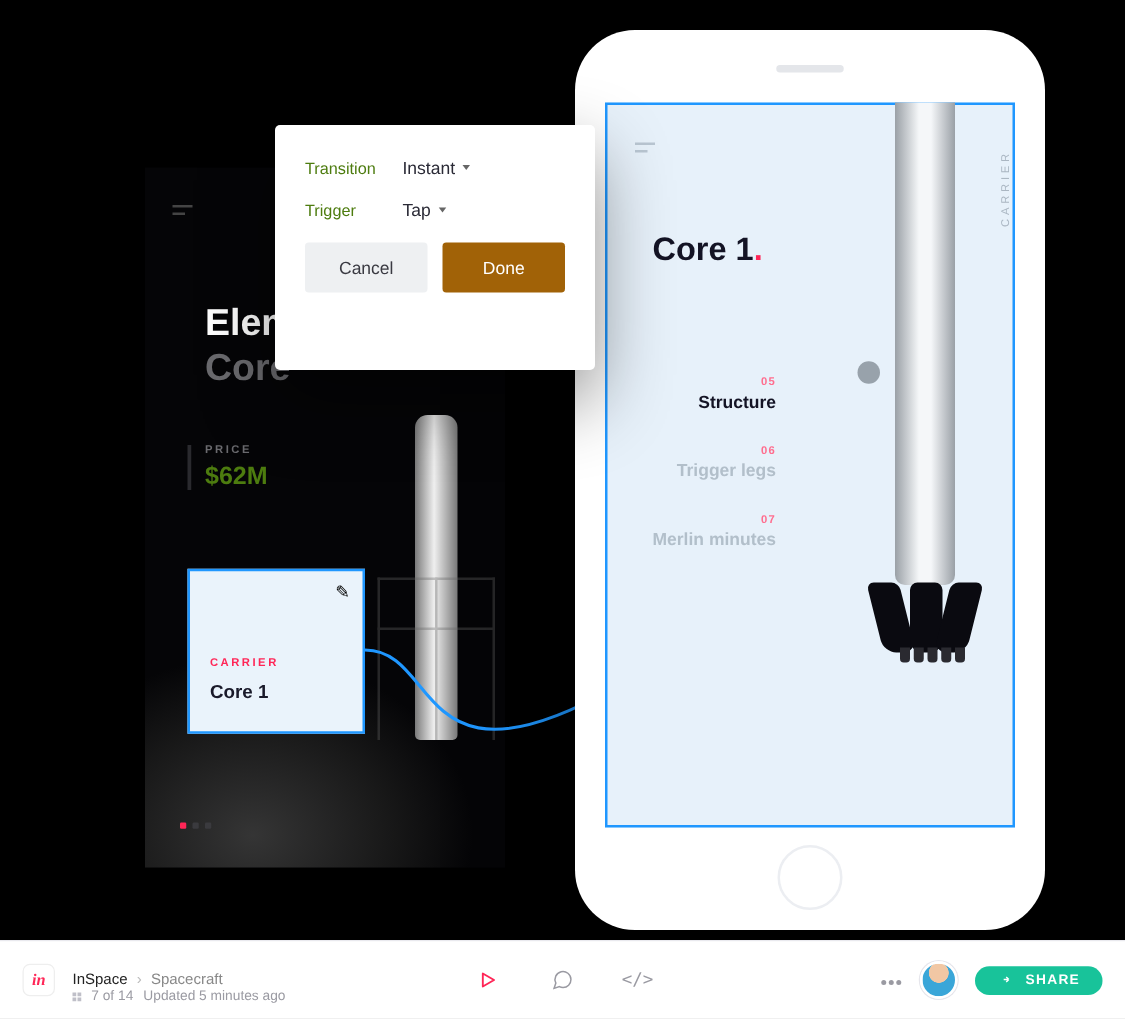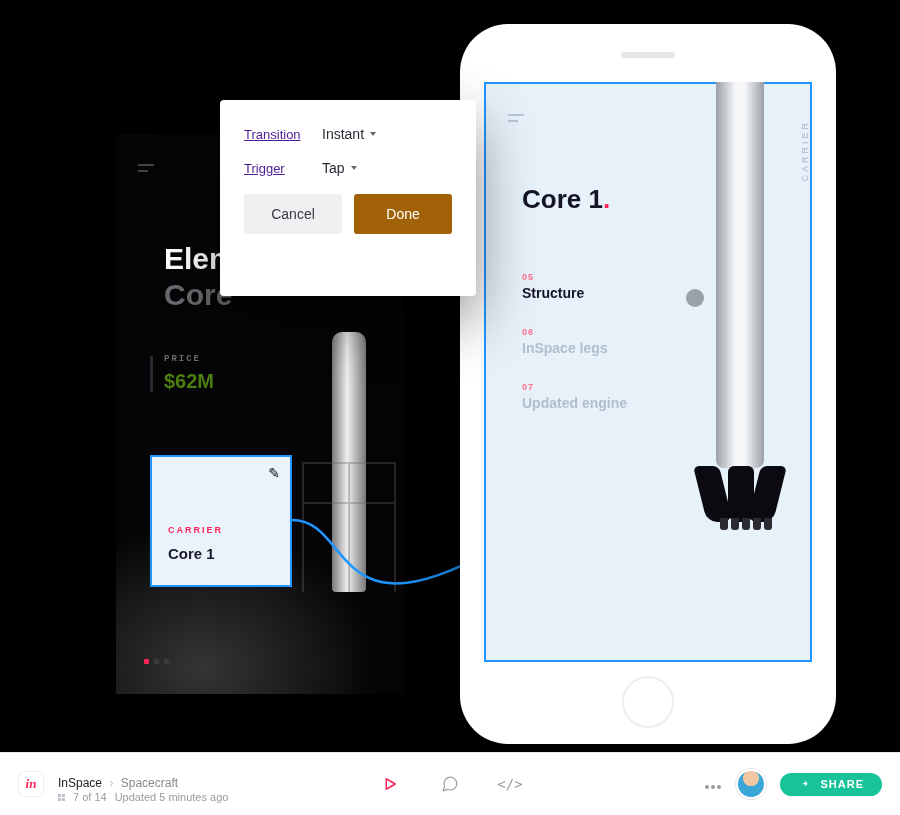--- a/index.html
+++ b/index.html
@@ -20,21 +20,21 @@
   .dark-screen .hamburger span { display:block; height:2px; background:#444; margin-bottom:4px; }
   .dark-screen .hamburger span:last-child{width:60%;}
   .dark-title1 {
     position:absolute; left:48px; top:108px; font-size:30px; font-weight:700; color:#fff;
   }
   .dark-title2 {
     position:absolute; left:48px; top:144px; font-size:30px; font-weight:600; color:#6a6a6e;
   }
   .price-block{position:absolute; left:48px; top:220px;}
   .price-block .bar{position:absolute;left:-14px;top:2px;width:3px;height:36px;background:#2a2a2e;}
-  .price-label{font-size:9px; letter-spacing:2px; color:#6a6a6e; font-weight:600;font-family:Liberation Mono, monospace;}
+  .price-label{font-size:9px; letter-spacing:2px; color:#6a6a6e; font-weight:600;}
   .price-value{font-size:20px; font-weight:700; color:#4d7c0f; margin-top:6px;}
   .smoke{
     position:absolute; left:0; right:0; bottom:0; height:260px;
     background: radial-gradient(ellipse 220px 180px at 30% 90%, #3a3a3a 0%, #1a1a1a 50%, #050507 80%);
     opacity:.9;
   }
   .rocket-small{
     position:absolute; right:38px; top:198px; width:34px; height:260px;
     background:linear-gradient(90deg,#7a7a7a,#efefef 45%,#7a7a7a);
     border-radius:10px 10px 4px 4px;
@@ -62,21 +62,21 @@
   .hotspot .lbl{position:absolute; left:16px; top:88px; font-size:15px; font-weight:700; color:#1a1a2a;}
   
   .connector{position:absolute; z-index:4; pointer-events:none;}
   
   .popover{
     position:absolute; left:220px; top:100px; width:256px; height:196px;
     background:#fff; border-radius:4px;
     box-shadow:0 24px 60px rgba(0,0,0,.45); z-index:20; padding:26px 24px 18px;
   }
   .popover .row{display:flex; align-items:center; margin-bottom:18px;}
-  .popover .row .k{width:78px; font-size:13px; color:#4c1d95;text-decoration:underline;}
+  .popover .row .k{width:78px; font-size:13px; color:#4d7c0f;}
   .popover .row .v{font-size:14px; color:#2a2a36; font-weight:400; display:flex; align-items:center; gap:6px;}
   .caret-dn{width:0;height:0;border-left:3px solid transparent;border-right:3px solid transparent;border-top:4px solid #666;display:inline-block;}
   .popover .actions{display:flex; gap:12px; margin-top:16px;}
   .btn{flex:1;height:40px;border:none;border-radius:3px;font-size:14px;cursor:pointer;}
   .btn-cancel{background:#eef0f2;color:#3a3a42;}
   .btn-done{background:#a16207;color:#fff;}
   
   .phone{
     position:absolute; left:460px; top:24px; width:376px; height:720px;
     background:#fff; border-radius:48px; box-shadow:0 40px 90px rgba(0,0,0,.5);
@@ -90,21 +90,21 @@
   }
   .ls-ham{position:absolute;top:30px;left:22px;width:16px;}
   .ls-ham span{display:block;height:2px;background:#b9c6d2;margin-bottom:4px;}
   .ls-ham span:last-child{width:60%;}
   .vlabel{
     position:absolute; right:10px; top:36px; font-size:9px; letter-spacing:3px;
     color:#aab6c2; transform:rotate(-90deg); transform-origin:right top;
   }
   .core-title{position:absolute; left:36px; top:100px; font-size:26px; font-weight:800; color:#141425;}
   .core-title .dot{color:#ff2657;}
-  .list{position:absolute; left:36px; top:188px;}
+  .list{position:absolute; left:36px; top:216px;text-align:right;}
   .list .item{margin-bottom:26px;}
   .list .num{font-size:9px; letter-spacing:1px; color:#ff6e8f; font-weight:600;}
   .list .txt{font-size:14px; font-weight:600; margin-top:3px; color:#b2bfca;}
   .list .item.active .txt{color:#141425;}
   .indicator{
     position:absolute; right:106px; top:205px; width:18px; height:18px; border-radius:50%;
     background:#98a2ab;
   }
   .rocket-big{
     position:absolute; right:34px; top:0; width:72px; height:430px; overflow:visible;
@@ -221,25 +221,25 @@
         <span>Core 1</span><span class="dot">.</span>
       </div>
       <div class="indicator"></div>
       <div class="list">
         <div class="item active">
           <div class="num">05</div>
           <div class="txt">Structure</div>
         </div>
         <div class="item">
           <div class="num">06</div>
-          <div class="txt">InSpace legs</div>
+          <div class="txt">Trigger legs</div>
         </div>
         <div class="item">
           <div class="num">07</div>
-          <div class="txt">Updated engine</div>
+          <div class="txt">Merlin minutes</div>
         </div>
       </div>
       <div class="rocket-big">
         <div class="rocket-body"></div>
         <div class="rocket-legs">
           <div class="leg l"></div>
             <div class="leg m"></div>
             <div class="leg r"></div>
         </div>
         <div class="engines">

